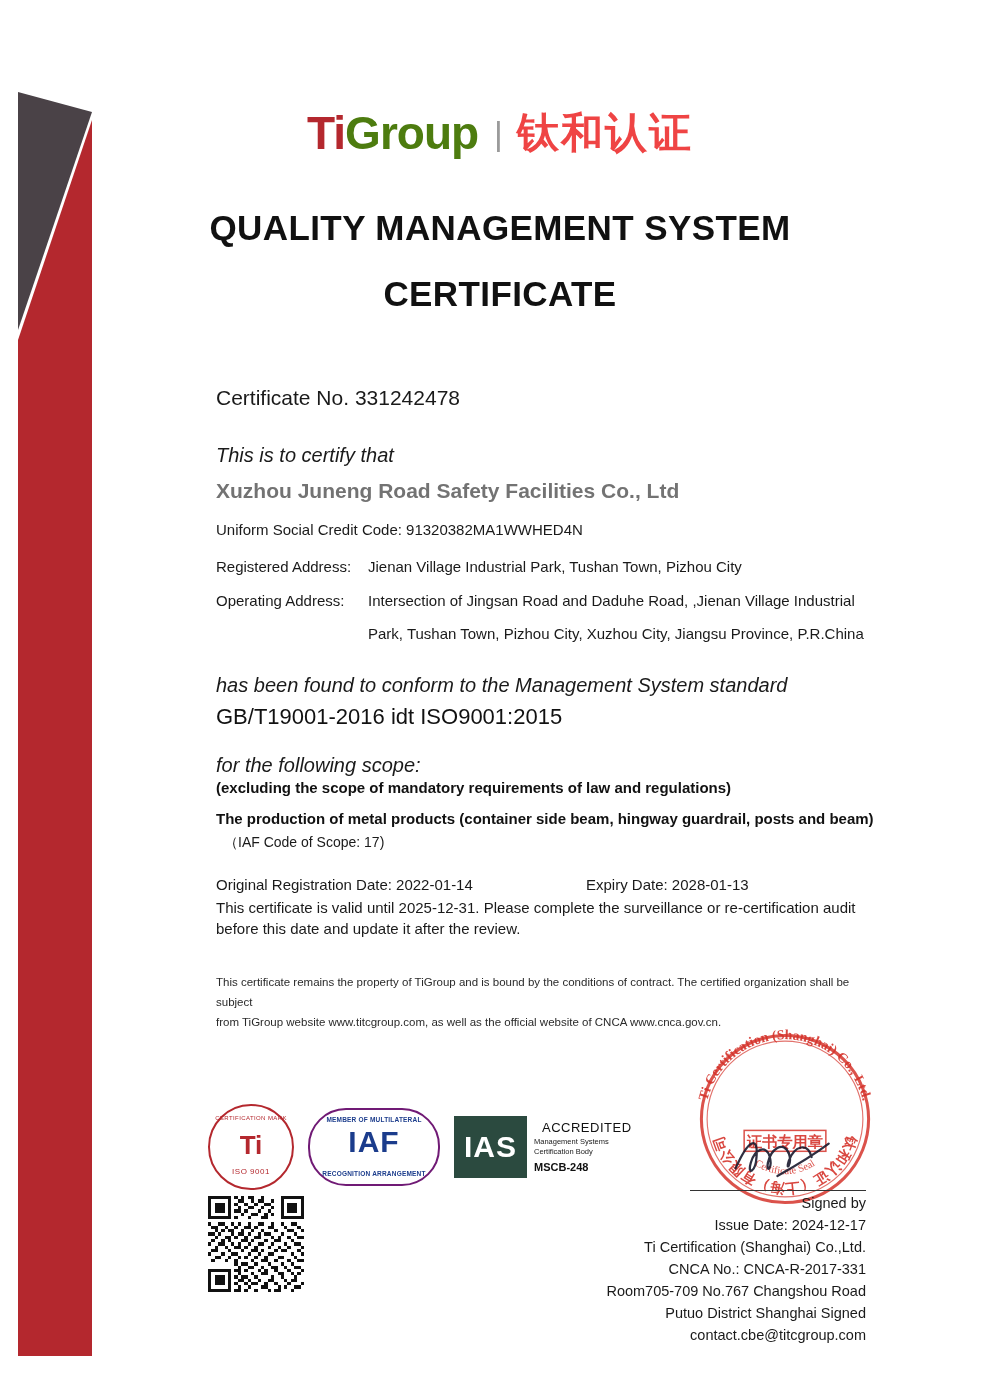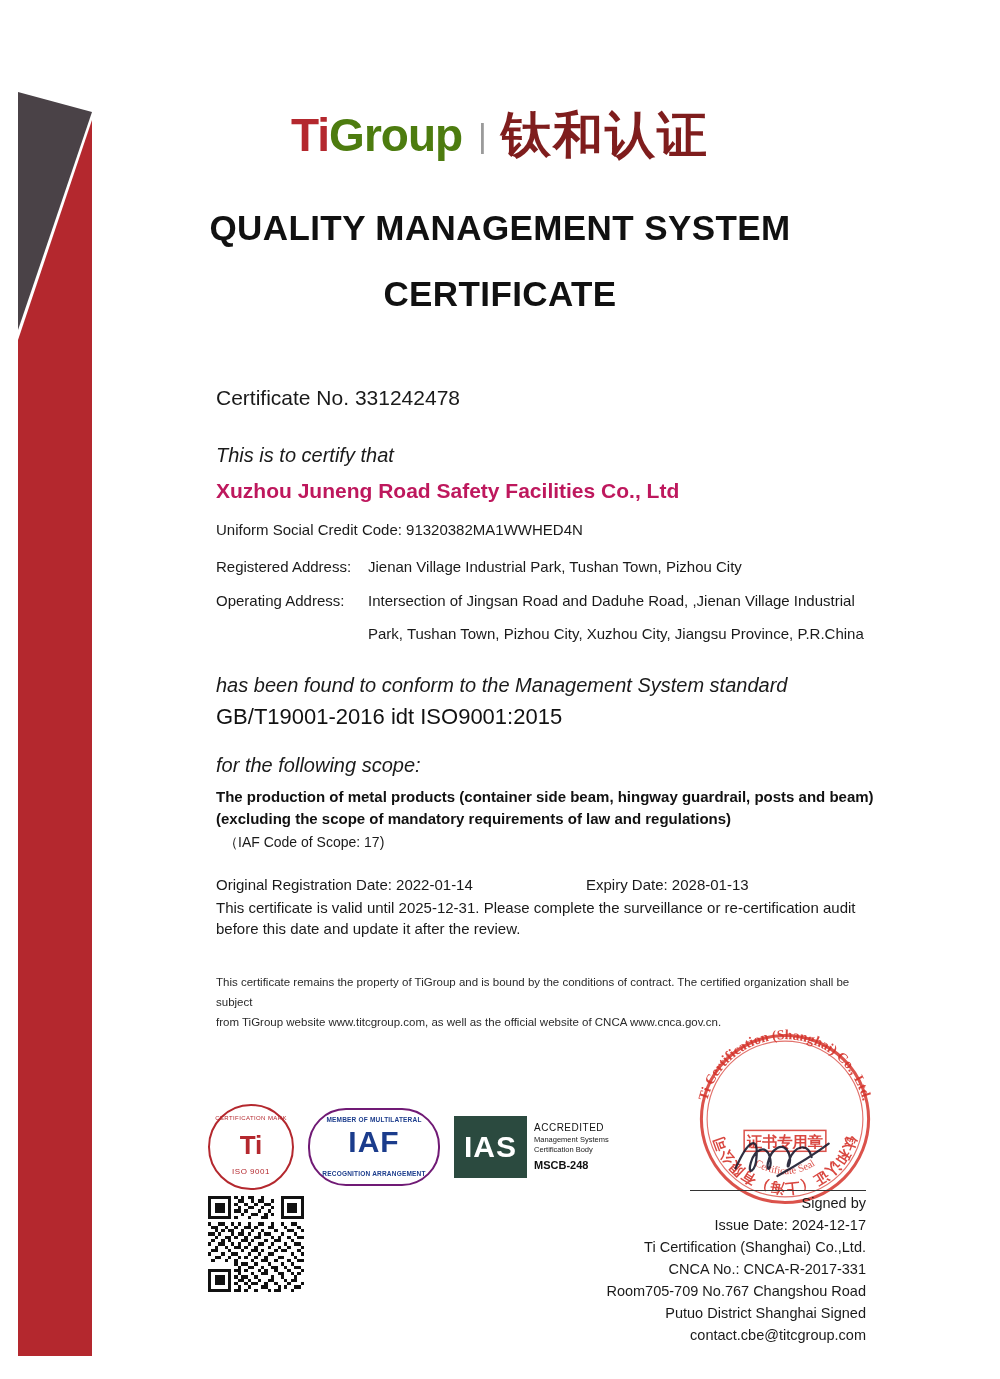--- a/index.html
+++ b/index.html
@@ -55,23 +55,23 @@
     line-height: 1;
   }
   .logo-sep {
     font-size: 34px;
     color: #9a9a9a;
     margin: 0 14px 0 16px;
     line-height: 1;
     font-weight: 300;
   }
   .logo-cn {
-    font-size: 50px;
-    font-weight: bold;
-    color: #7f1d1d;
+    font-size: 42px;
+    font-weight: bold;
+    color: #ef4444;
     letter-spacing: 2px;
     line-height: 1;
   }
 
   
   .title {
     position: absolute;
     left: 0;
     right: 0;
     top: 208px;
@@ -107,21 +107,21 @@
   }
   .italic-line {
     font-style: italic;
     font-size: 20px;
     color: #1a1a1a;
     margin-bottom: 12px;
   }
   .company {
     font-size: 21px;
     font-weight: bold;
-    color: #be185d;
+    color: #737373;
     margin-bottom: 16px;
   }
   .meta-line {
     font-size: 15px;
     color: #1a1a1a;
     margin-bottom: 14px;
     line-height: 1.45;
   }
   .addr-grid {
     display: grid;
@@ -289,23 +289,24 @@
   .mark-ias .txt {
     padding-left: 7px;
     display: flex;
     flex-direction: column;
     justify-content: center;
     font-size: 7.5px;
     color: #1a1a1a;
     line-height: 1.35;
   }
   .mark-ias .txt .acc {
-    font-size: 10px;
+    font-size: 13px;
     letter-spacing: 0.5px;
     color: #111;
+    margin-left: 8px;
   }
   .mark-ias .txt .mscb {
     font-size: 11px;
     font-weight: bold;
     margin-top: 3px;
     color: #111;
   }
 
   
   .qr {
@@ -386,22 +387,22 @@
       <div class="k">Operating Address:</div>
       <div class="v">Intersection of Jingsan Road and Daduhe Road, ,Jienan Village Industrial</div>
       <div class="k"></div>
       <div class="v" style="padding-top:10px;">Park, Tushan Town, Pizhou City, Xuzhou City, Jiangsu Province, P.R.China</div>
     </div>
 
     <div class="conform">has been found to conform to the Management System standard</div>
     <div class="standard">GB/T19001-2016 idt ISO9001:2015</div>
 
     <div class="scope-head">for the following scope:</div>
+    <div class="scope-text" style="margin-top:0;">(excluding the scope of mandatory requirements of law and regulations)</div>
     <div class="scope-text">The production of metal products (container side beam, hingway guardrail, posts and beam)</div>
-    <div class="scope-text" style="margin-top:0;">(excluding the scope of mandatory requirements of law and regulations)</div>
     <div class="iaf-code">（IAF Code of Scope: 17)</div>
 
     <div class="dates-row">
       <div class="orig">Original Registration Date: 2022-01-14</div>
       <div>Expiry Date: 2028-01-13</div>
     </div>
     <div class="validity">This certificate is valid until 2025-12-31. Please complete the surveillance or re-certification audit</div>
     <div class="validity" style="margin-top:0;">before this date and update it after the review.</div>
 
     <div class="disclaimer">

